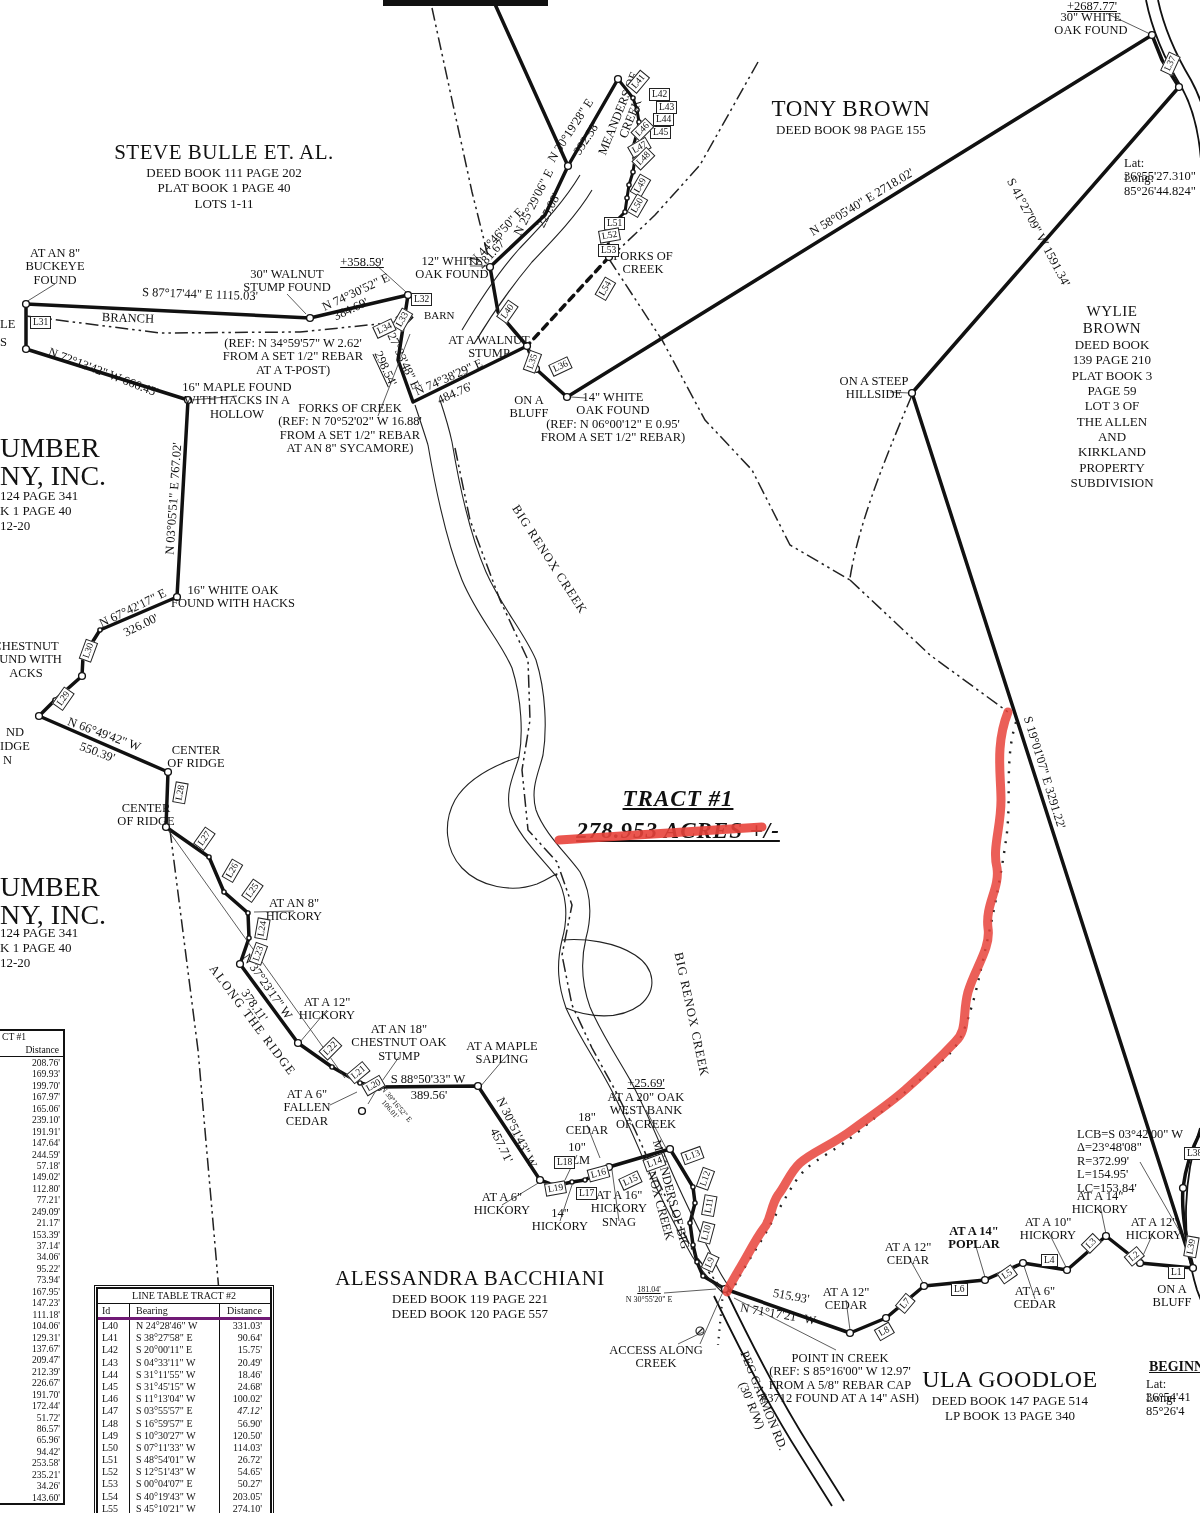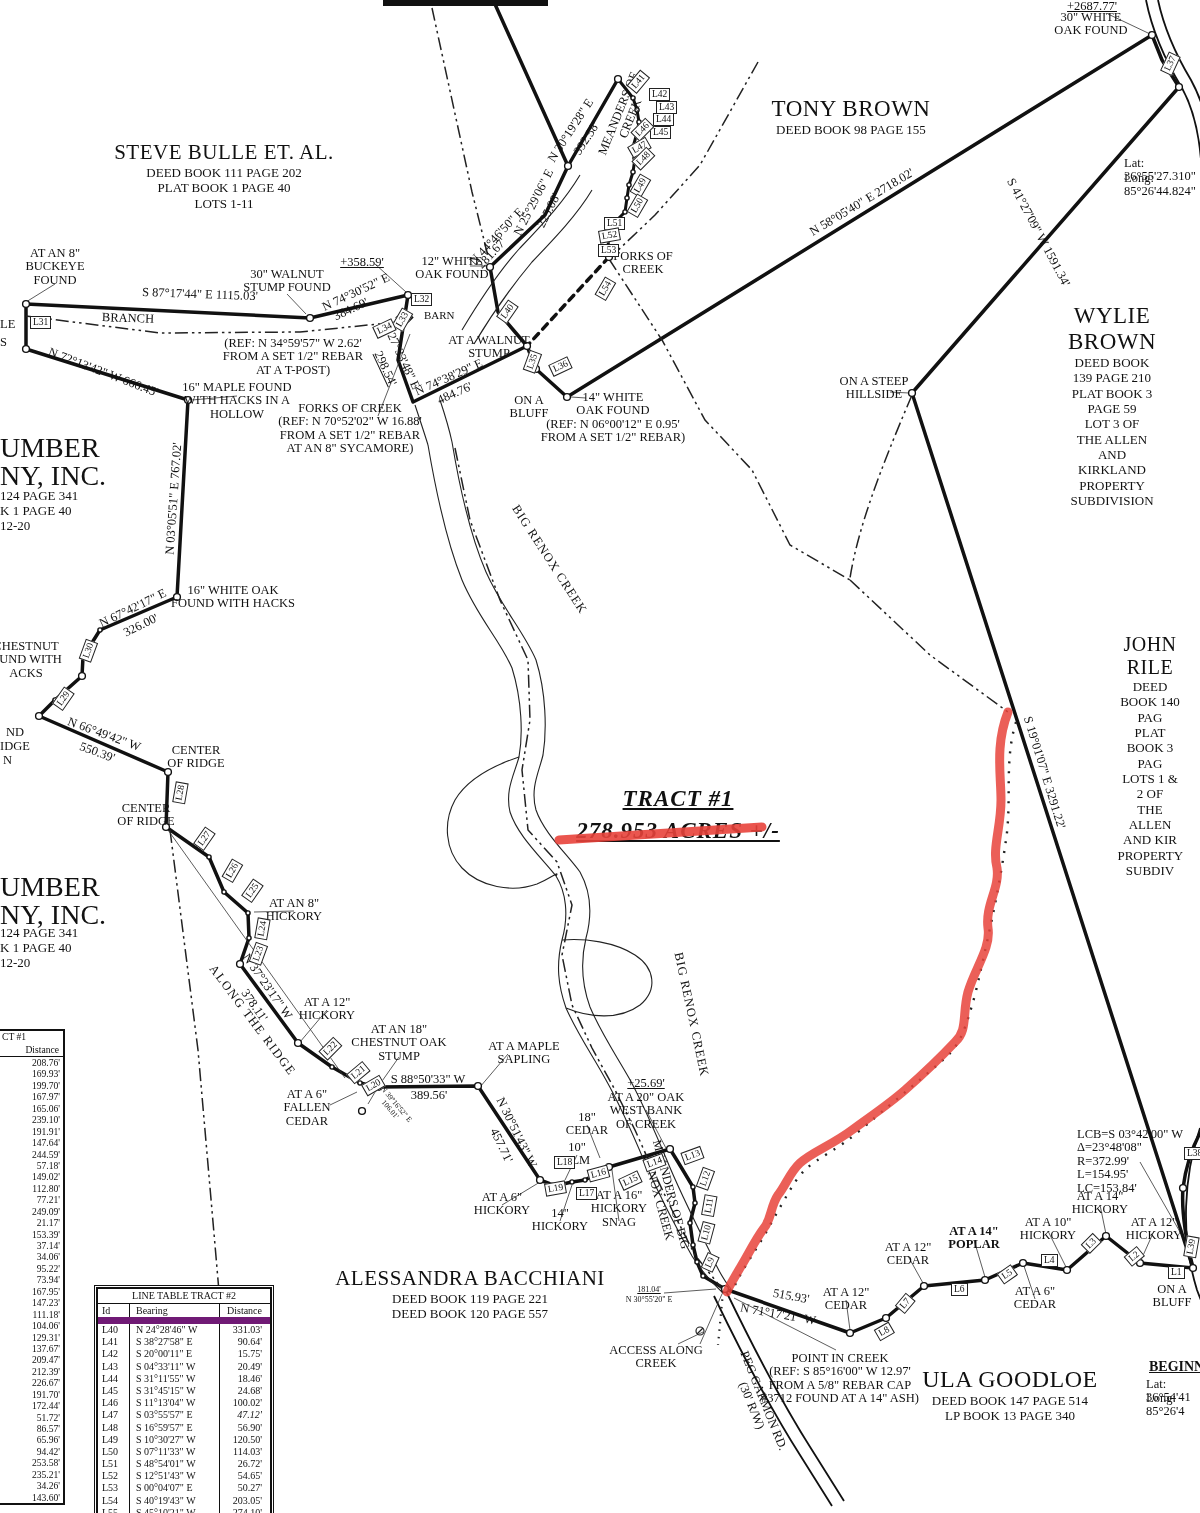--- a/index.html
+++ b/index.html
@@ -22,21 +22,21 @@
         font-size:42px;z-index:6;white-space:nowrap}
   .t1{position:absolute;left:0;top:1029px;width:63px;border-top:2px solid #111;border-right:2px solid #111;
       border-bottom:2px solid #111;font-size:9.6px;background:#fff;z-index:5}
   .t1-title{padding-left:2px;height:12px;line-height:12px}
   .t1-head{text-align:right;padding-right:4px;height:13px;line-height:13px;border-bottom:1px solid #111}
   .t1-row{text-align:right;padding-right:3px;height:11.45px;line-height:11.45px}
   .t2{position:absolute;left:96px;top:1287px;width:172px;border:2px solid #111;box-shadow:0 0 0 1px #fff,0 0 0 2px #111;
       font-size:10px;background:#fff;z-index:5}
   .t2-title{text-align:center;border-bottom:1px solid #111;height:14px;line-height:14px}
   .t2-head,.t2-row{display:grid;grid-template-columns:32px 90px 46px}
-  .t2-head{border-bottom:7px solid #701a75;height:13px;line-height:13px}
+  .t2-head{border-bottom:3px solid #701a75;height:13px;line-height:13px}
   .t2-row{height:12.2px;line-height:12.2px}
   .t2c1{padding-left:4px;border-right:1px solid #111}
   .t2c2{padding-left:6px;border-right:1px solid #111}
   .t2c3{text-align:right;padding-right:4px}
 </style>
 </head>
 <body>
 
 <div id="map">
 
@@ -360,34 +360,26 @@
       <div class="oname" style="font-size: 21px;">STEVE BULLE ET. AL.</div>
       <div class="oline">DEED BOOK 111 PAGE 202</div>
       <div class="oline">PLAT BOOK 1 PAGE 40</div>
       <div class="oline">LOTS 1-11</div>
     </div>
     <div class="owner" style="left: 851px; top: 96px;">
       <div class="oname" style="font-size: 23px;">TONY BROWN</div>
       <div class="oline">DEED BOOK 98 PAGE 155</div>
     </div>
     <div class="owner" style="left: 1112px; top: 303px;">
-      <div class="oname" style="font-size: 23px;">WYLIE BROWN</div>
+      <div class="oname" style="font-size: 15px;">WYLIE BROWN</div>
       <div class="oline">DEED BOOK 139 PAGE 210</div>
       <div class="oline">PLAT BOOK 3 PAGE 59</div>
       <div class="oline">LOT 3 OF</div>
       <div class="oline">THE ALLEN AND KIRKLAND</div>
       <div class="oline">PROPERTY SUBDIVISION</div>
-    </div>
-    <div class="owner" style="left: 1150px; top: 633px;">
-      <div class="oname" style="font-size: 20px;">JOHN RILE</div>
-      <div class="oline">DEED BOOK 140 PAG</div>
-      <div class="oline">PLAT BOOK 3 PAG</div>
-      <div class="oline">LOTS 1 &amp; 2 OF</div>
-      <div class="oline">THE ALLEN AND KIR</div>
-      <div class="oline">PROPERTY SUBDIV</div>
     </div>
     <div class="owner" style="left: 470px; top: 1266px;">
       <div class="oname" style="font-size: 21px;">ALESSANDRA BACCHIANI</div>
       <div class="oline">DEED BOOK 119 PAGE 221</div>
       <div class="oline">DEED BOOK 120 PAGE 557</div>
     </div>
     <div class="owner" style="left: 1010px; top: 1366px;">
       <div class="oname" style="font-size: 24px;">ULA GOODLOE</div>
       <div class="oline">DEED BOOK 147 PAGE 514</div>
       <div class="oline">LP BOOK 13 PAGE 340</div>
@@ -479,21 +471,21 @@
     <div class="ml" style="left: 294px; top: 897px; transform: translateX(-50%);">AT AN 8"
 HICKORY</div>
     <div class="ml" style="left: 252px; top: 1014px; letter-spacing: 1.5px; transform: translateX(-50%) rotate(53deg);">ALONG THE RIDGE</div>
     <div class="ml" style="left: 267px; top: 980px; transform: translateX(-50%) rotate(55deg);">N 37°23'17" W</div>
     <div class="ml" style="left: 254px; top: 999px; transform: translateX(-50%) rotate(55deg);">378.11'</div>
     <div class="ml" style="left: 327px; top: 996px; transform: translateX(-50%);">AT A 12"
 HICKORY</div>
     <div class="ml" style="left: 399px; top: 1023px; transform: translateX(-50%);">AT AN 18"
 CHESTNUT OAK
 STUMP</div>
-    <div class="ml" style="left: 524px; top: 1040px; transform: translateX(-50%);">AT A MAPLE
+    <div class="ml" style="left: 502px; top: 1040px; transform: translateX(-50%);">AT A MAPLE
 SAPLING</div>
     <div class="ml" style="left: 428px; top: 1073px; transform: translateX(-50%);">S 88°50'33" W</div>
     <div class="ml" style="left: 429px; top: 1089px; transform: translateX(-50%);">389.56'</div>
     <div class="ml" style="left: 307px; top: 1088px; transform: translateX(-50%);">AT A 6"
 FALLEN
 CEDAR</div>
     <div class="ml" style="left: 393px; top: 1099px; font-size: 7.5px; transform: translateX(-50%) rotate(50deg);">N 39°16'52" E
 106.01'</div>
     <div class="ml" style="left: 516px; top: 1126px; transform: translateX(-50%) rotate(64deg);">N 30°51'43" W</div>
     <div class="ml" style="left: 501px; top: 1139px; transform: translateX(-50%) rotate(64deg);">457.71'</div>

